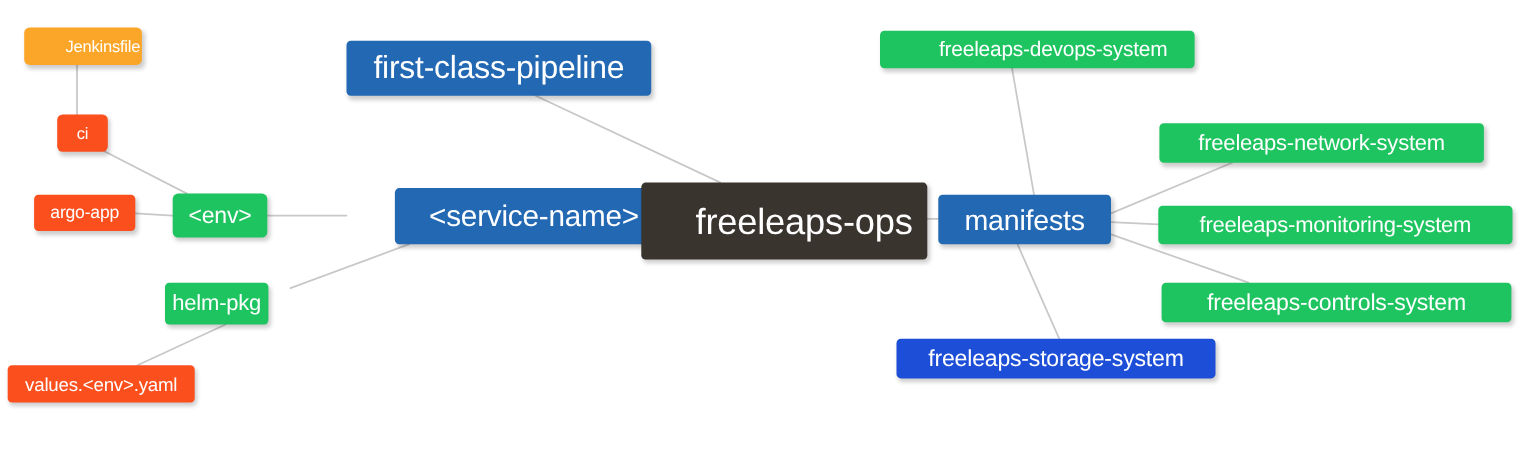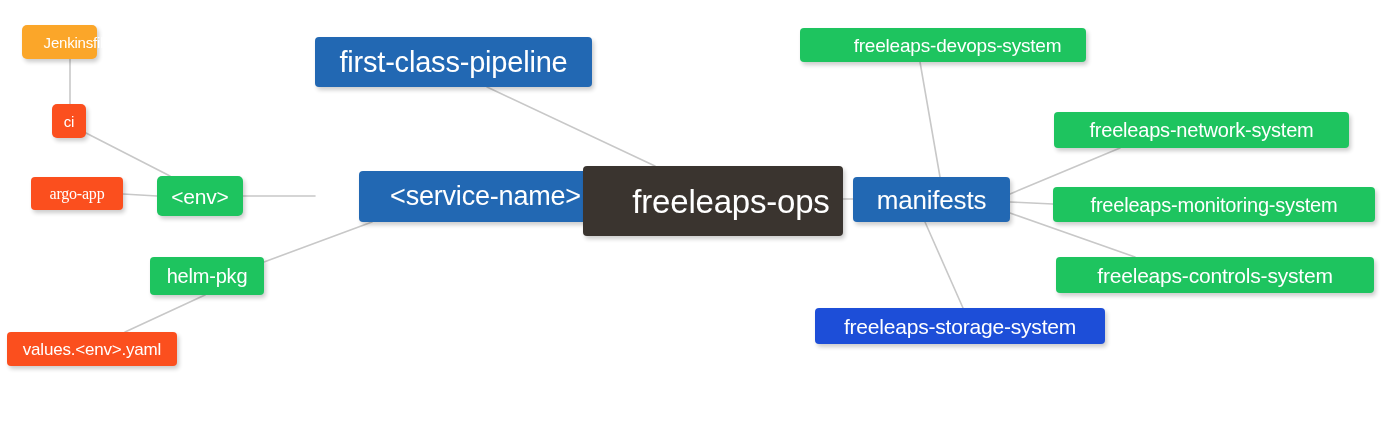--- a/index.html
+++ b/index.html
@@ -54,33 +54,33 @@
       <line x1="487" y1="87" x2="655" y2="166" stroke="#c8c8c8" stroke-width="1.6" stroke-linecap="round"></line>
       <line x1="568" y1="196" x2="583" y2="199" stroke="#c8c8c8" stroke-width="1.6" stroke-linecap="round"></line>
       <line x1="843" y1="199" x2="853" y2="199" stroke="#c8c8c8" stroke-width="1.6" stroke-linecap="round"></line>
       <line x1="940" y1="177" x2="920" y2="62" stroke="#c8c8c8" stroke-width="1.6" stroke-linecap="round"></line>
       <line x1="1010" y1="194" x2="1120" y2="148" stroke="#c8c8c8" stroke-width="1.6" stroke-linecap="round"></line>
       <line x1="1010" y1="202" x2="1053" y2="204" stroke="#c8c8c8" stroke-width="1.6" stroke-linecap="round"></line>
       <line x1="1010" y1="213" x2="1135" y2="257" stroke="#c8c8c8" stroke-width="1.6" stroke-linecap="round"></line>
       <line x1="925" y1="222" x2="963" y2="308" stroke="#c8c8c8" stroke-width="1.6" stroke-linecap="round"></line>
     </svg>
   <div id="node-layer">
-      <div class="node" style="left: 22px; top: 25px; width: 75px; height: 34px; background: rgb(251, 166, 41); font-size: 15px; border-radius: 5px; padding-left: 36px;">
+      <div class="node" style="left: 22px; top: 25px; width: 107px; height: 34px; background: rgb(251, 166, 41); font-size: 15px; border-radius: 5px; padding-left: 36px;">
         <span>Jenkinsfile</span>
       </div>
-      <div class="node" style="left: 52px; top: 104px; width: 34px; height: 34px; background: rgb(251, 79, 30); font-size: 15px; border-radius: 5px;">
+      <div class="node" style="left: 52px; top: 104px; width: 46px; height: 34px; background: rgb(251, 79, 30); font-size: 15px; border-radius: 5px;">
         <span>ci</span>
       </div>
-      <div class="node" style="left: 31px; top: 177px; width: 92px; height: 33px; background: rgb(251, 79, 30); font-size: 16px; border-radius: 4px; font-family: Liberation Serif, serif;">
+      <div class="node" style="left: 31px; top: 177px; width: 92px; height: 33px; background: rgb(251, 79, 30); font-size: 16px; border-radius: 4px;">
         <span>argo-app</span>
       </div>
       <div class="node" style="left: 157px; top: 176px; width: 86px; height: 40px; background: rgb(30, 196, 95); font-size: 21px; border-radius: 5px;">
         <span>&lt;env&gt;</span>
       </div>
-      <div class="node" style="left: 150px; top: 257px; width: 114px; height: 38px; background: rgb(30, 196, 95); font-size: 20px; border-radius: 4px;">
+      <div class="node" style="left: 150px; top: 257px; width: 94px; height: 38px; background: rgb(30, 196, 95); font-size: 20px; border-radius: 4px;">
         <span>helm-pkg</span>
       </div>
       <div class="node" style="left: 7px; top: 332px; width: 170px; height: 34px; background: rgb(251, 79, 30); font-size: 17px; border-radius: 4px;">
         <span>values.&lt;env&gt;.yaml</span>
       </div>
       <div class="node" style="left: 315px; top: 37px; width: 277px; height: 50px; background: rgb(34, 104, 179); font-size: 29px; border-radius: 4px;">
         <span>first-class-pipeline</span>
       </div>
       <div class="node" style="left: 315px; top: 171px; width: 253px; height: 51px; background: rgb(34, 104, 179); font-size: 27px; border-radius: 4px; margin-left: 44px;">
         <span>&lt;service-name&gt;</span>

